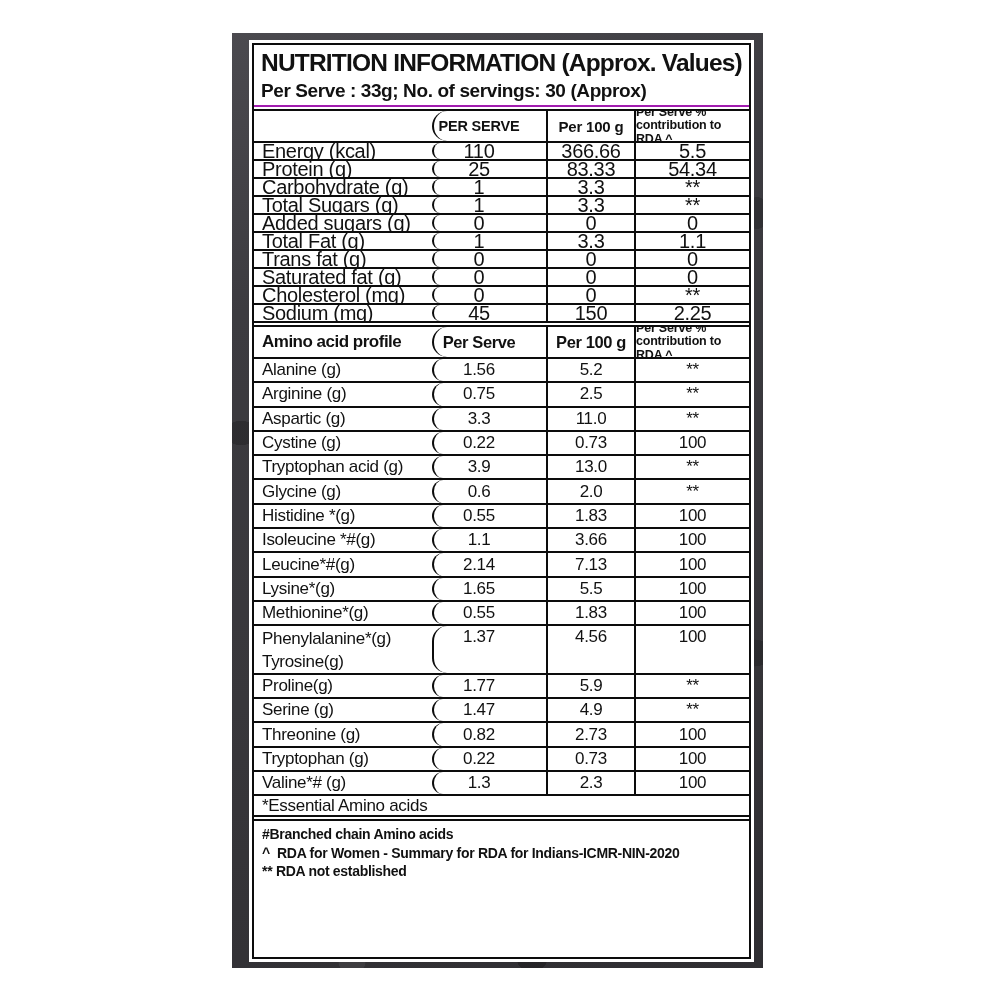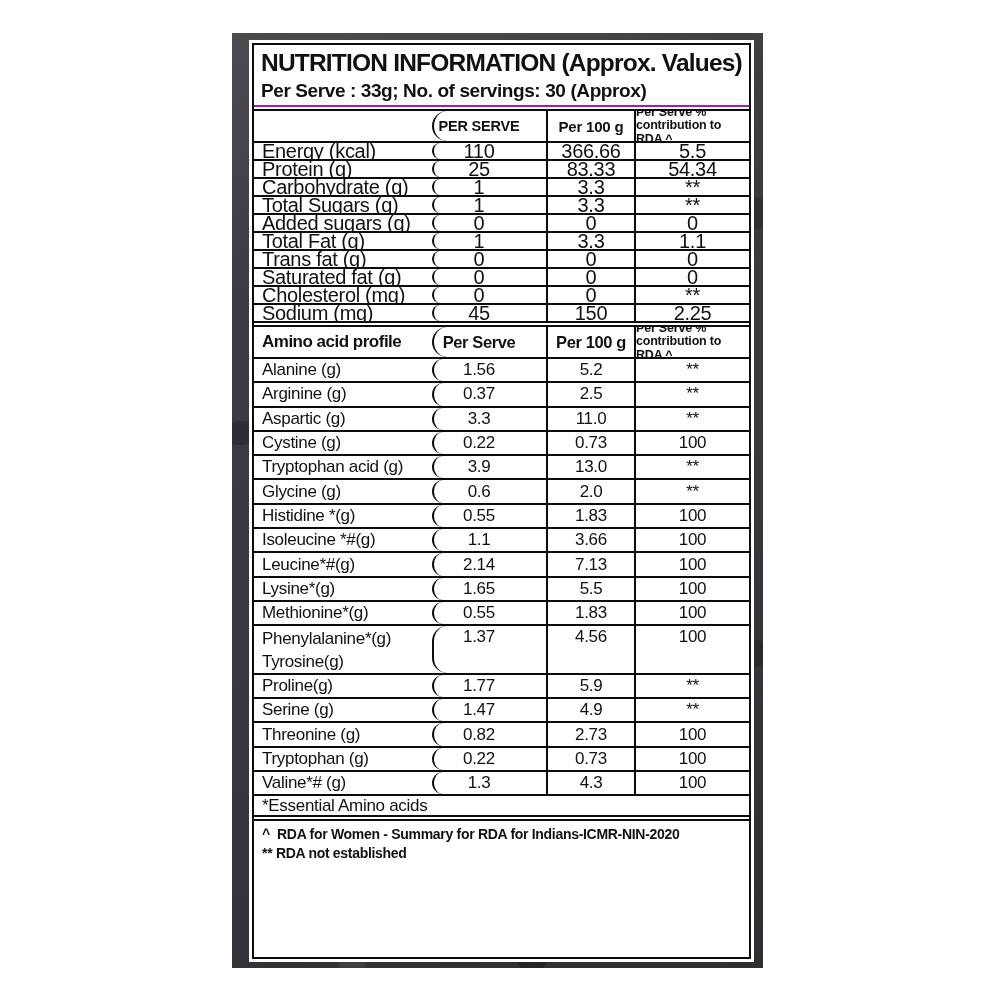--- a/index.html
+++ b/index.html
@@ -163,21 +163,21 @@
 
       <div id="amino-rows">
           <div class="row a-row">
             <div class="c lab">Alanine (g)</div>
             <div class="c serve">1.56</div>
             <div class="c p100">5.2</div>
             <div class="c rda">**</div>
           </div>
           <div class="row a-row">
             <div class="c lab">Arginine (g)</div>
-            <div class="c serve">0.37</div>
+            <div class="c serve">0.75</div>
             <div class="c p100">2.5</div>
             <div class="c rda">**</div>
           </div>
           <div class="row a-row">
             <div class="c lab">Aspartic (g)</div>
             <div class="c serve">3.3</div>
             <div class="c p100">11.0</div>
             <div class="c rda">**</div>
           </div>
           <div class="row a-row">
@@ -257,29 +257,30 @@
           </div>
           <div class="row a-row">
             <div class="c lab">Tryptophan (g)</div>
             <div class="c serve">0.22</div>
             <div class="c p100">0.73</div>
             <div class="c rda">100</div>
           </div>
           <div class="row a-row">
             <div class="c lab">Valine*# (g)</div>
             <div class="c serve">1.3</div>
-            <div class="c p100">4.3</div>
+            <div class="c p100">2.3</div>
             <div class="c rda">100</div>
           </div>
         </div>
 
       <div class="essential-row">*Essential Amino acids</div>
 
       <div class="sep-gap"></div>
 
       <div class="footnotes">
+        <div>#Branched chain Amino acids</div>
         <div>^  RDA for Women - Summary for RDA for Indians-ICMR-NIN-2020</div>
         <div>** RDA not established</div>
       </div>
 
     </div>
   </div>
 </div>
 
 </body></html>

